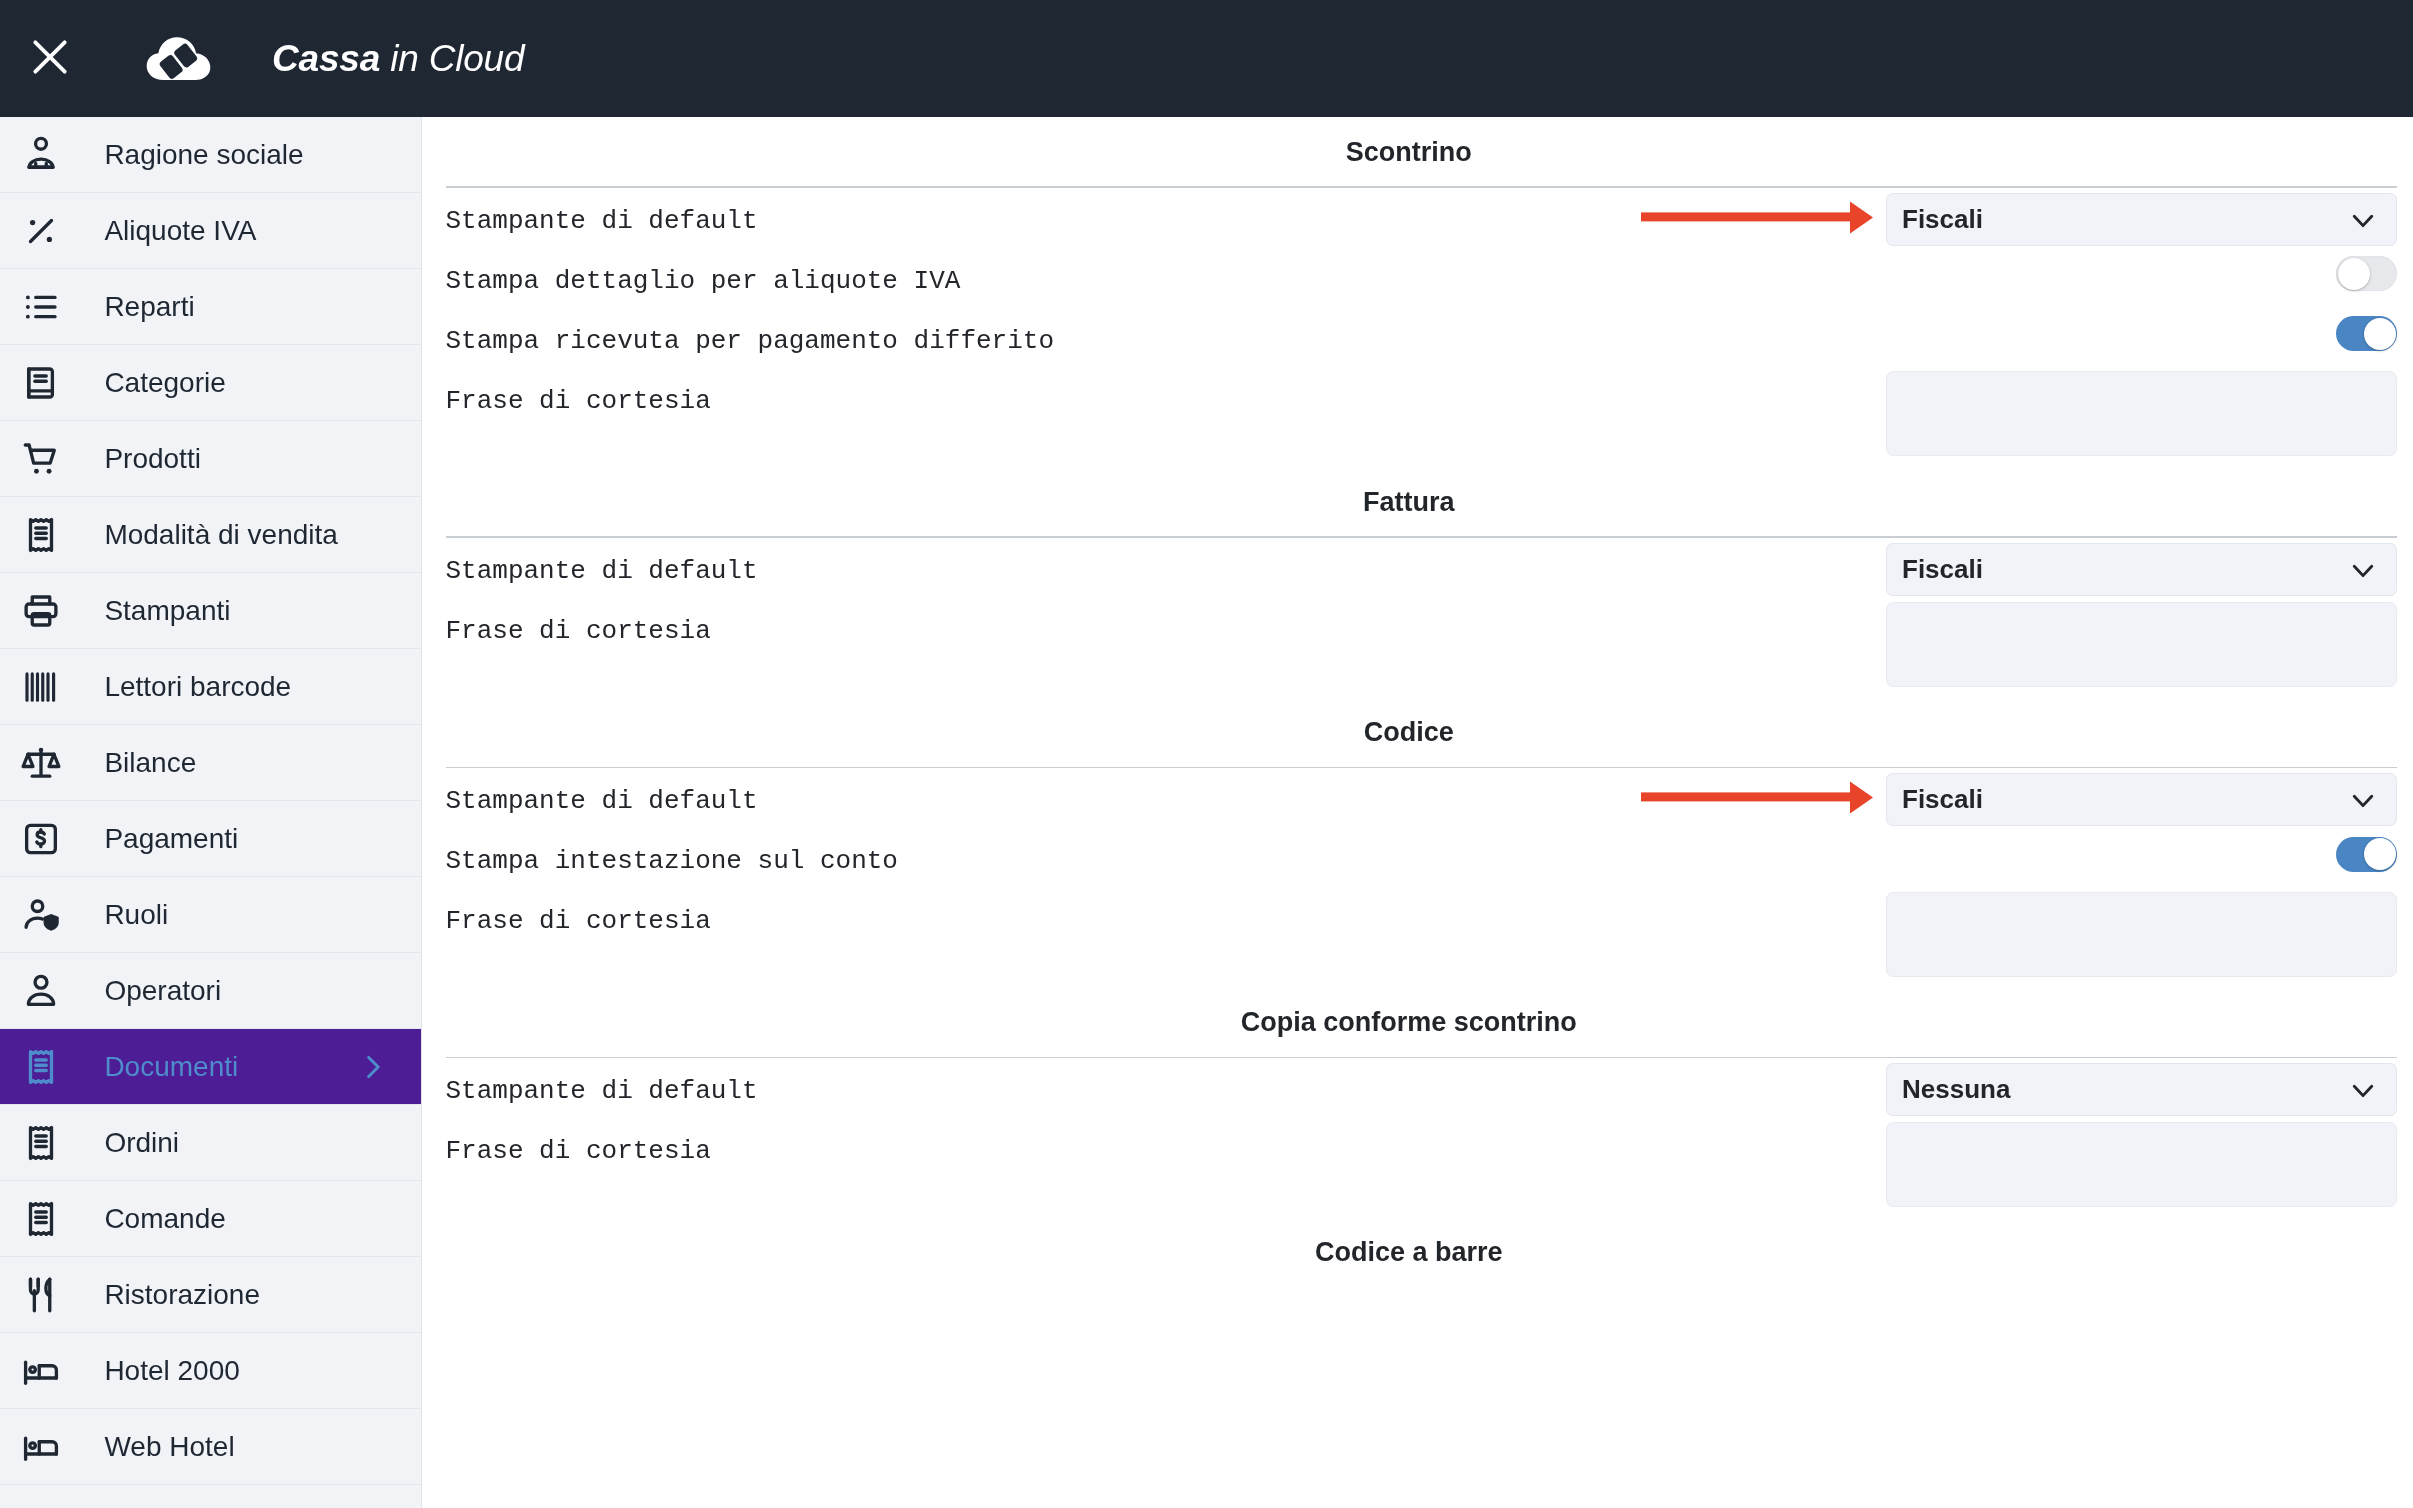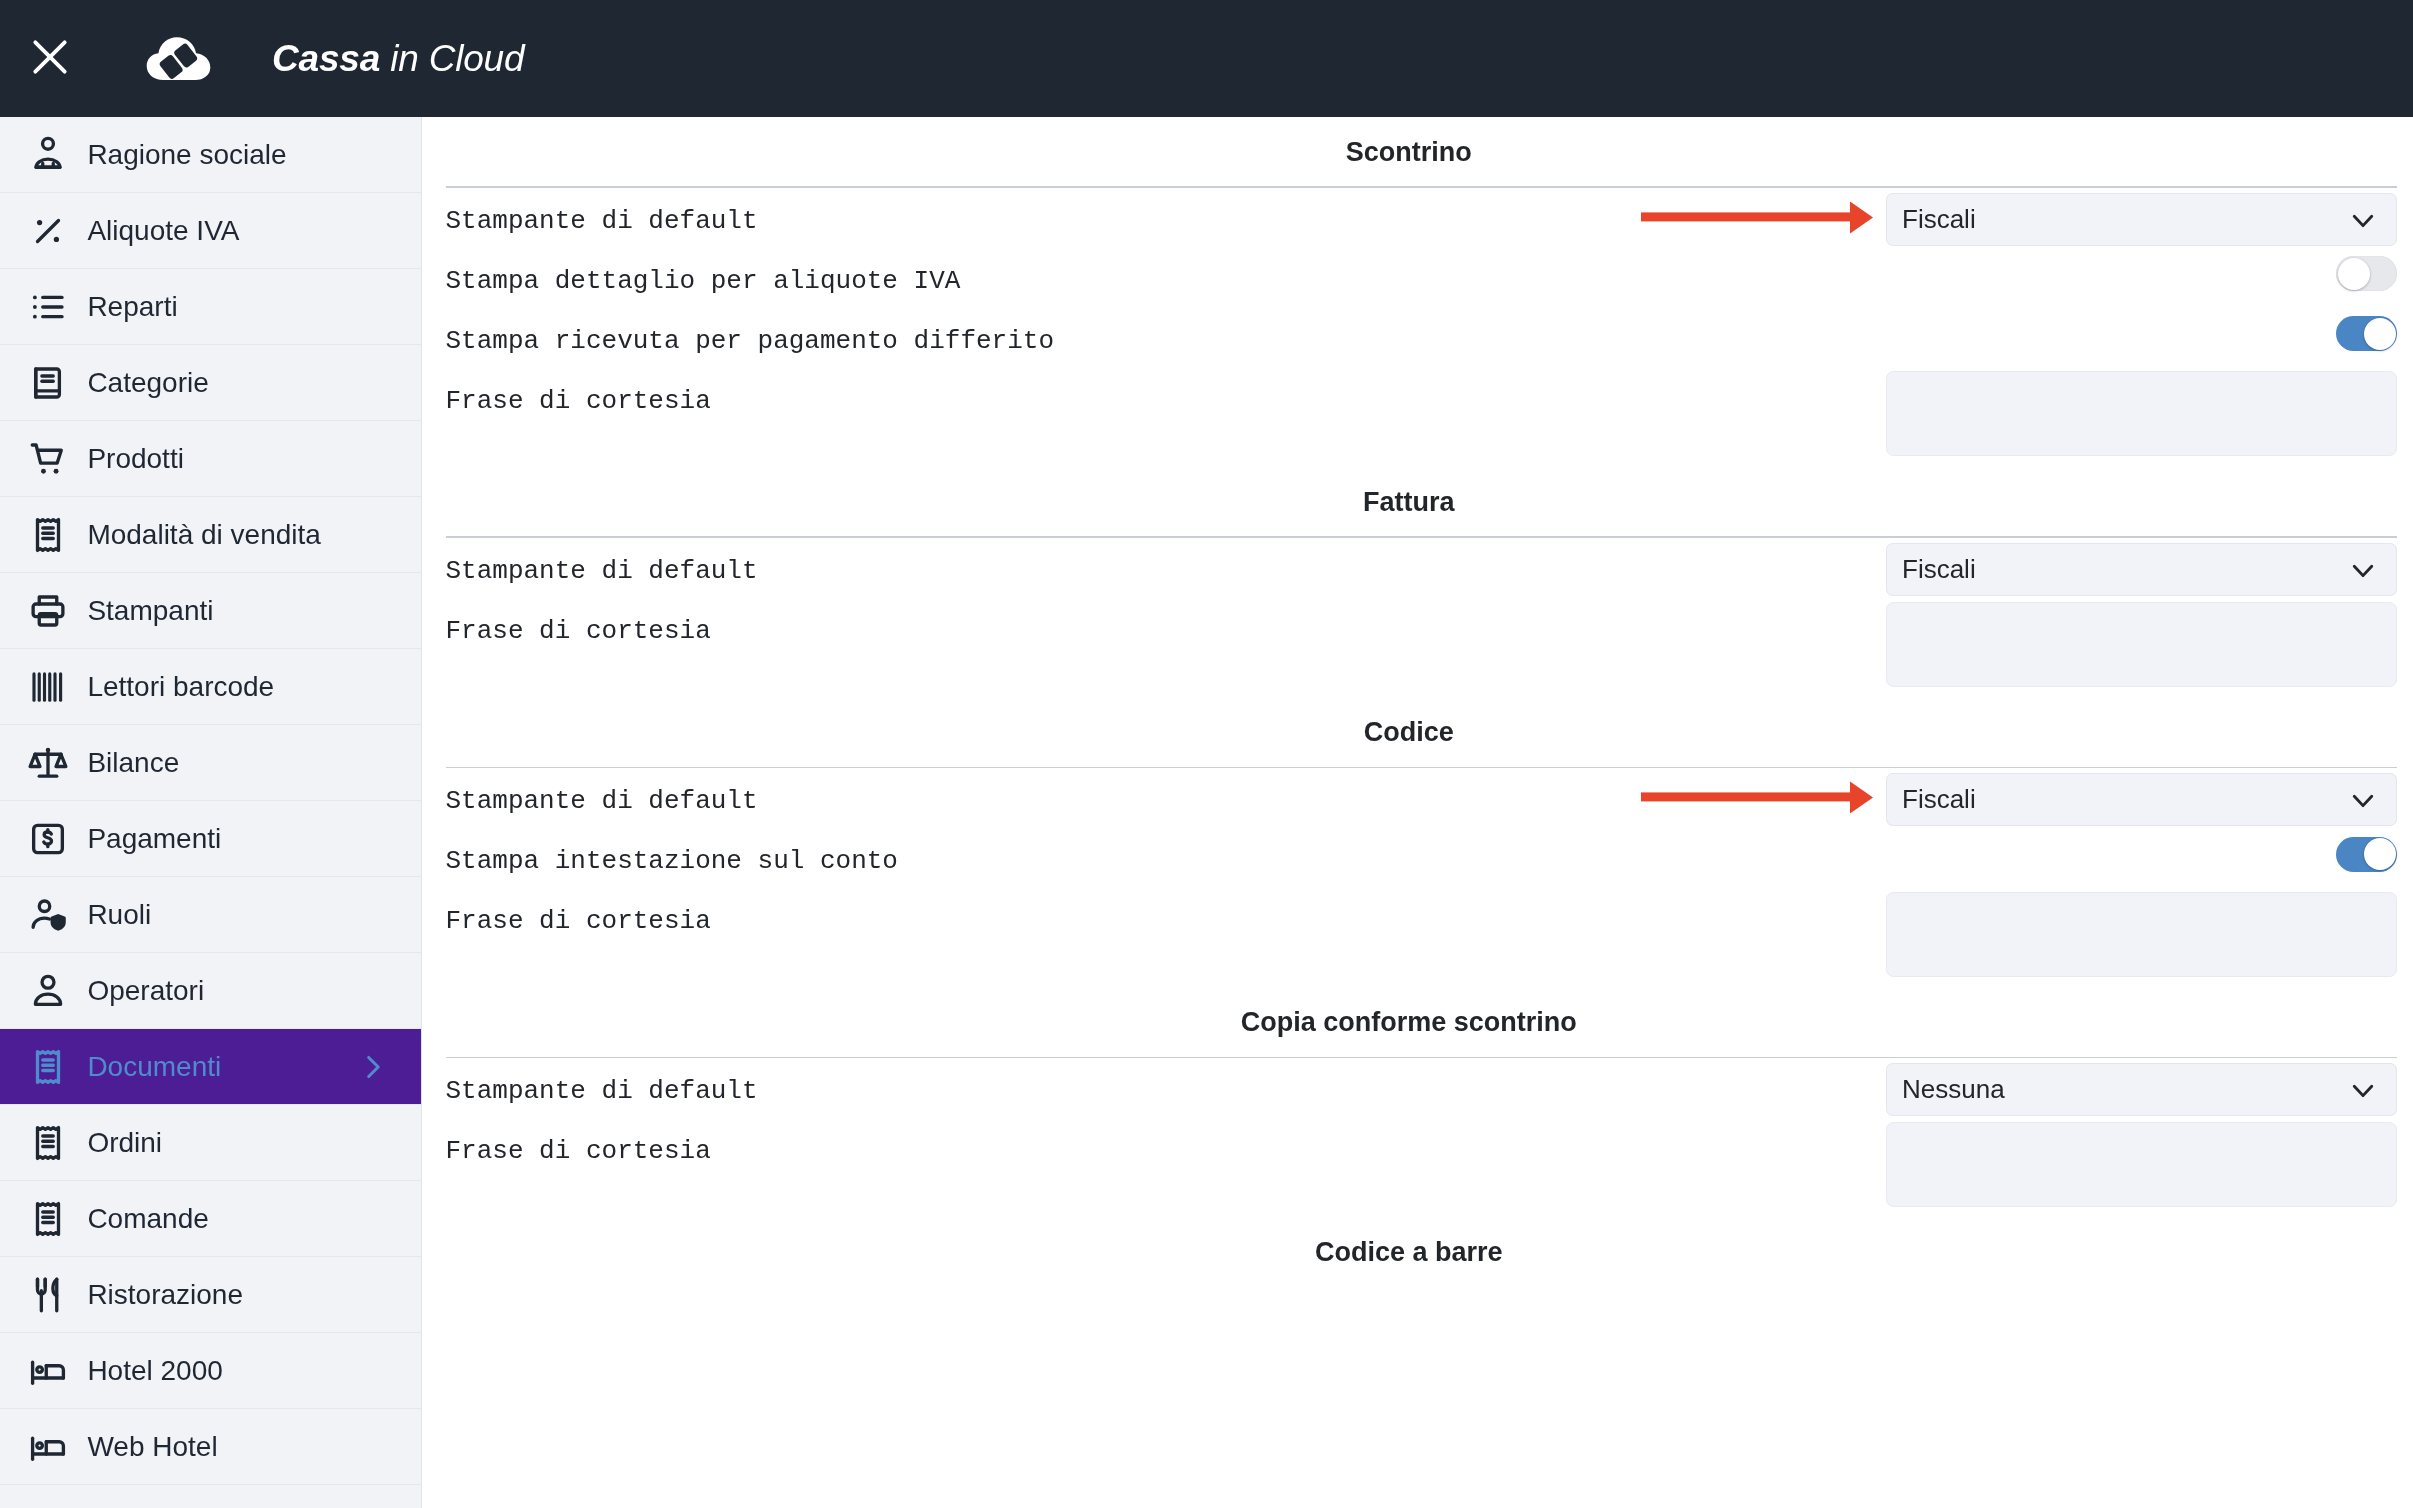--- a/index.html
+++ b/index.html
@@ -39,26 +39,27 @@
   .sidebar {
     position: absolute; top: 117px; left: 0;
     width: 422px; height: 1391px;
     background: #f1f3f7;
     border-right: 0.8px solid #dfe3ea;
     overflow: hidden;
   }
   .side-item {
     height: 76px;
     display: flex; align-items: center;
-    padding-left: 22px;
+    padding-left: 15px;
     border-bottom: 0.8px solid #e4e7ee;
     color: #1f2733;
     font-size: 28px;
     cursor: pointer;
     position: relative;
+    gap: 24px;
   }
   .side-item.active {
     background: #4c1d95;
     color: #4f8ccc;
   }
   .side-ico {
     width: 52px; height: 52px;
     display: flex; align-items: center; justify-content: center;
     flex: 0 0 52px;
     margin-right: 13.4px;
@@ -106,20 +107,21 @@
     padding-top: 20px;
     white-space: nowrap;
     font-family: Liberation Mono, monospace;
   }
   .row-ctl {
     flex: 0 0 auto;
     display: flex;
     align-items: center;
     justify-content: center;
     position: relative;
+    font-weight: bold;
   }
 
   
   .select {
     width: 511px; height: 53px;
     background: #f1f3f8;
     border: 0.8px solid #e2e6ee;
     border-radius: 6.7px;
     display: flex; align-items: center;
     padding: 0 18.4px 0 15px;

